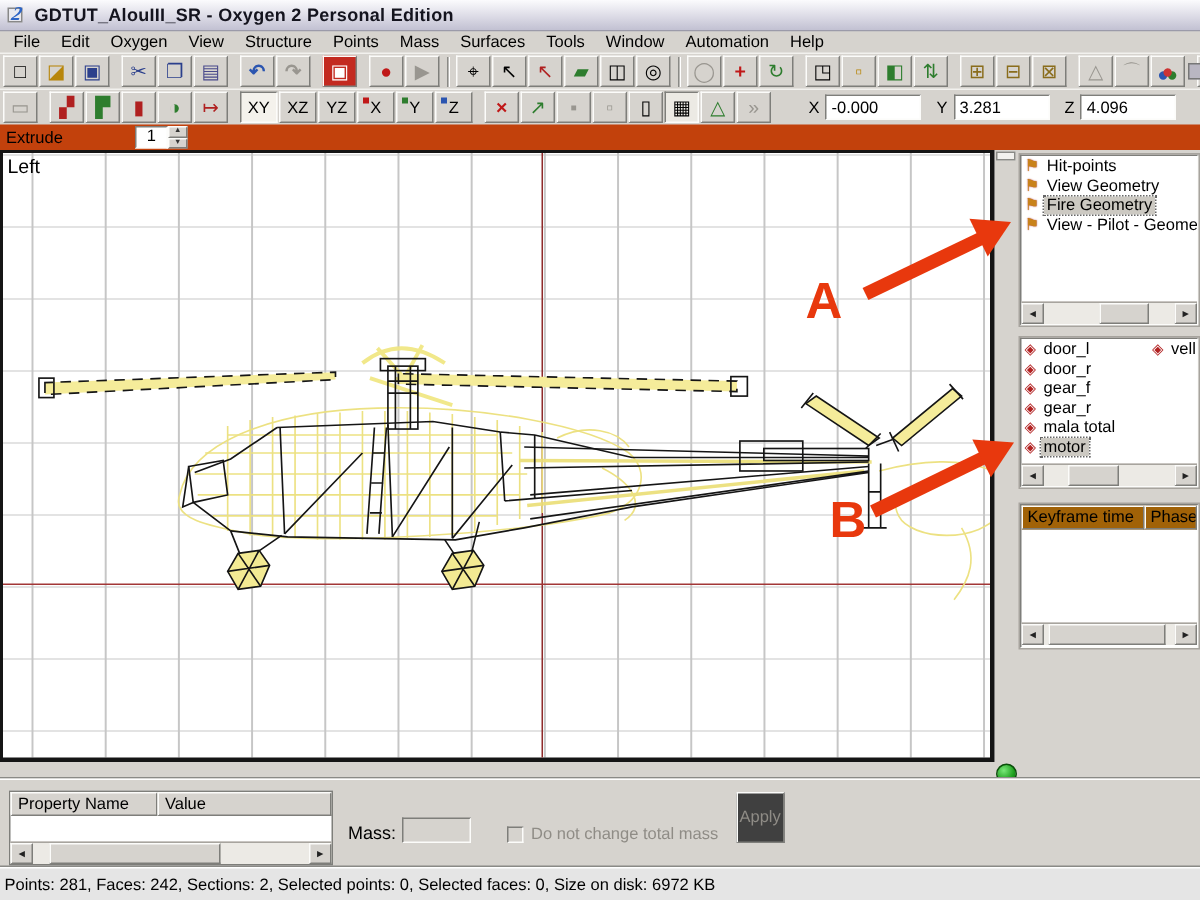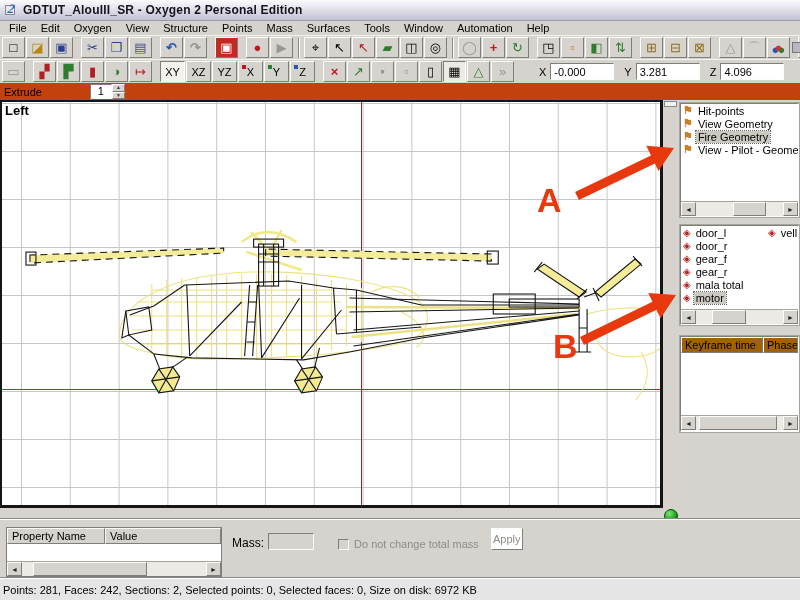--- a/index.html
+++ b/index.html
@@ -39,21 +39,21 @@
   .extruderow{height:17px;display:flex;align-items:center;padding:0 4px;background:#c2410c}
   .spinner{display:flex;margin-left:48px}
   .spinval{width:22px;height:15px;background:#fff;border:1px solid;border-color:#7e7e7a #fcfcfa #fcfcfa #7e7e7a;text-align:center;font-size:11px;line-height:13px}
   .spinbtns{display:flex;flex-direction:column;width:13px}
   .spb{height:7.5px;border:1px solid;border-color:#fcfcfa #7e7e7a #7e7e7a #fcfcfa;background:#d6d3ce;font-size:5px;line-height:5px;text-align:center;color:#333}
 
   
   .viewport{position:absolute;left:0;top:100px;width:663px;height:408px;background:#fff;border:2px solid #151515;border-right-width:3px;border-bottom-width:3px;
     background-image:linear-gradient(to right,#c6c6c6 1px,transparent 1px),linear-gradient(to bottom,#c6c6c6 1px,transparent 1px);
     background-size:48.8px 48px;background-position:19px 49px}
-  .vlabel{position:absolute;left:3px;top:1px;font-weight:bold;font-size:13px;color:#000}
+  .vlabel{position:absolute;left:3px;top:1px;font-weight:normal;font-size:13px;color:#000}
   .axis-v{position:absolute;left:359px;top:0;width:1px;height:100%;background:#8e2a2a}
   .axis-h{position:absolute;left:0;top:287px;width:100%;height:1px;background:#a23636}
   .vhandle{position:absolute;left:664px;top:101px;width:13px;height:6px;background:#f2f1ee;border:1px solid #8a8a86}
   .heli{position:absolute;left:0;top:0;width:100%;height:100%}
   .led{position:absolute;left:664px;top:509px;width:14px;height:14px;border-radius:50%;border:1px solid #0a4f0a;background:radial-gradient(circle at 35% 30%,#79e879,#1d9e1d 60%,#0b650b)}
 
   
   .rpanel{position:absolute;left:680px;top:100px;width:119px}
   .listbox{background:#fff;border:1px solid;border-color:#7e7e7a #fcfcfa #fcfcfa #7e7e7a;outline:1px solid #a7a49e;position:relative;overflow:hidden}
   .lrow{display:flex;align-items:center;height:13px;padding-left:2px;white-space:nowrap}
@@ -73,21 +73,21 @@
   .bpanel{position:absolute;left:0;top:519px;width:800px;height:59px;background:#d6d3ce;border-top:1px solid #fff;box-shadow:0 -1px 0 #8a8a86}
   .ptable{position:absolute;left:6px;top:7px;width:216px;height:50px;background:#fff;border:1px solid #7e7e7a}
   .pthead{display:flex}
   .pth{border:1px solid;border-color:#fcfcfa #7e7e7a #7e7e7a #fcfcfa;background:#d6d3ce;padding:1px 4px;height:16px;font-size:11px;white-space:nowrap}
   .ptable .hscroll{position:absolute;left:0;bottom:0;width:100%}
   .massrow{position:absolute;left:232px;top:8px;display:flex;align-items:flex-end}
   .massrow .mlabel{font-size:12px}
   .massinput{width:46px;height:17px;margin-left:4px;background:#d6d3ce;border:1px solid;border-color:#7e7e7a #fcfcfa #fcfcfa #7e7e7a}
   .chk{width:11px;height:11px;border:1px solid;border-color:#7e7e7a #fcfcfa #fcfcfa #7e7e7a;background:#d6d3ce;margin:0 5px 0 24px}
   .dislabel{color:#8f8c86}
-  .applybtn{margin-left:12px;width:32px;height:22px;border:1px solid;border-color:#fcfcfa #7e7e7a #7e7e7a #fcfcfa;background:#ffffff;color:#8f8c86;font-size:11px;display:flex;align-items:center;justify-content:center}
+  .applybtn{margin-left:12px;width:32px;height:34px;border:1px solid;border-color:#fcfcfa #7e7e7a #7e7e7a #fcfcfa;background:#404040;color:#8f8c86;font-size:11px;display:flex;align-items:center;justify-content:center}
 
   
   .statusbar{position:absolute;left:0;top:578px;width:800px;height:22px;background:#e5e5e5;border-top:1px solid #fff;box-shadow:0 -1px 0 #8a8a86;display:flex;align-items:center;padding:0 3px;font-size:11px}
 
   
   .overlay{position:absolute;left:0;top:0;width:800px;height:600px;pointer-events:none;z-index:60}
 </style>
 </head>
 <body>
 

